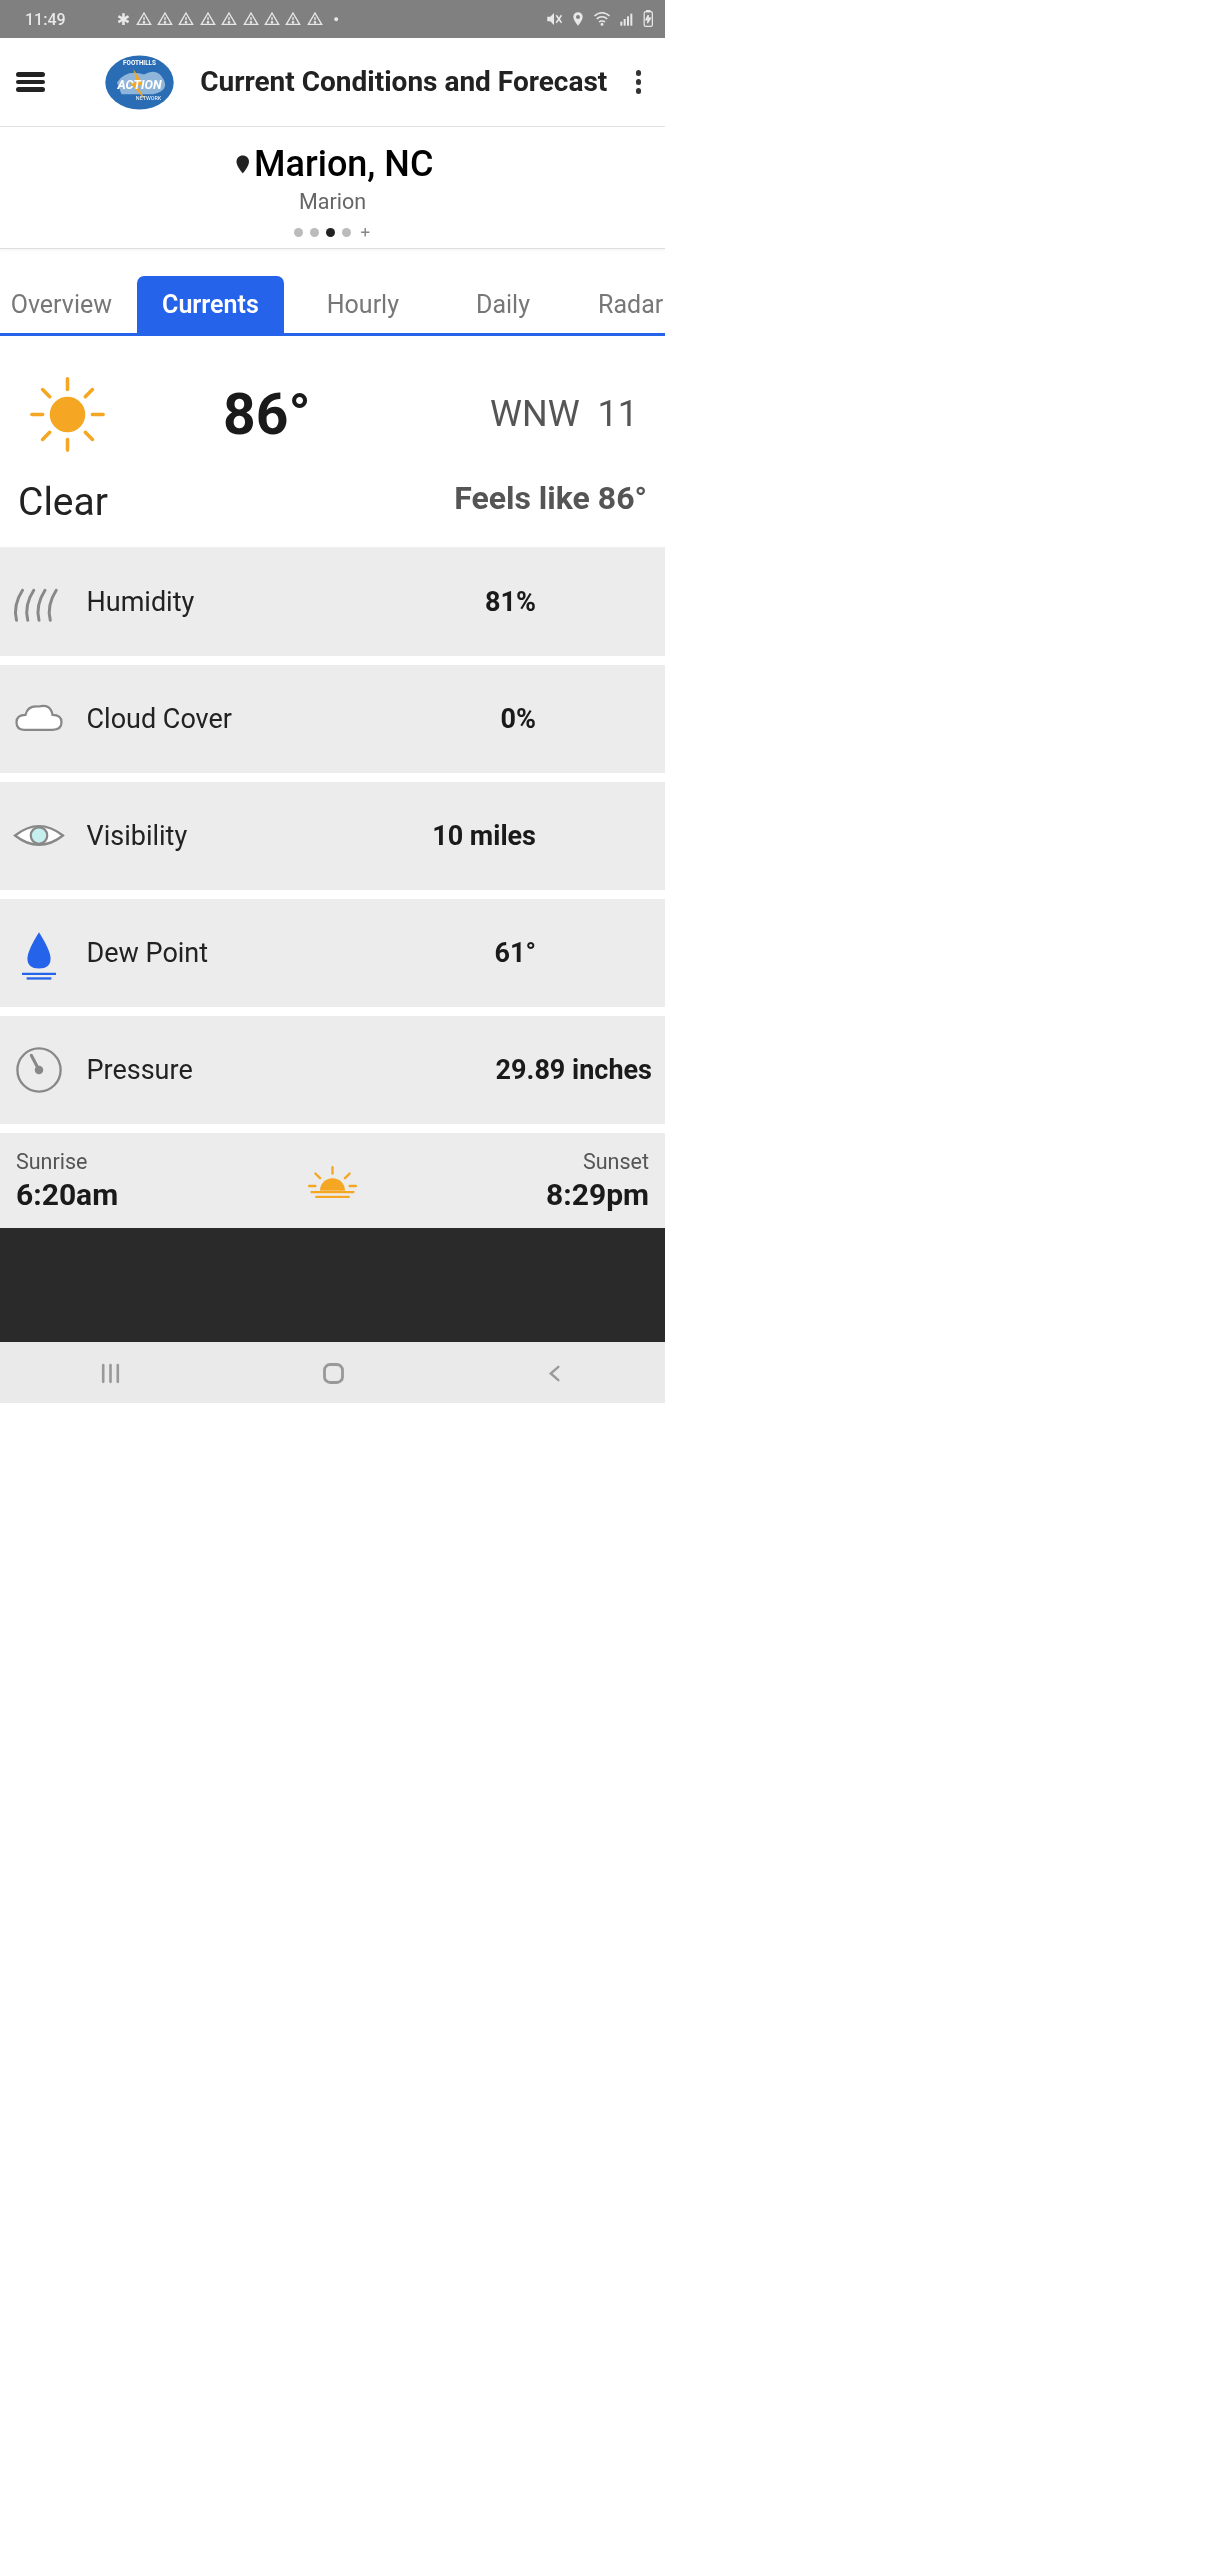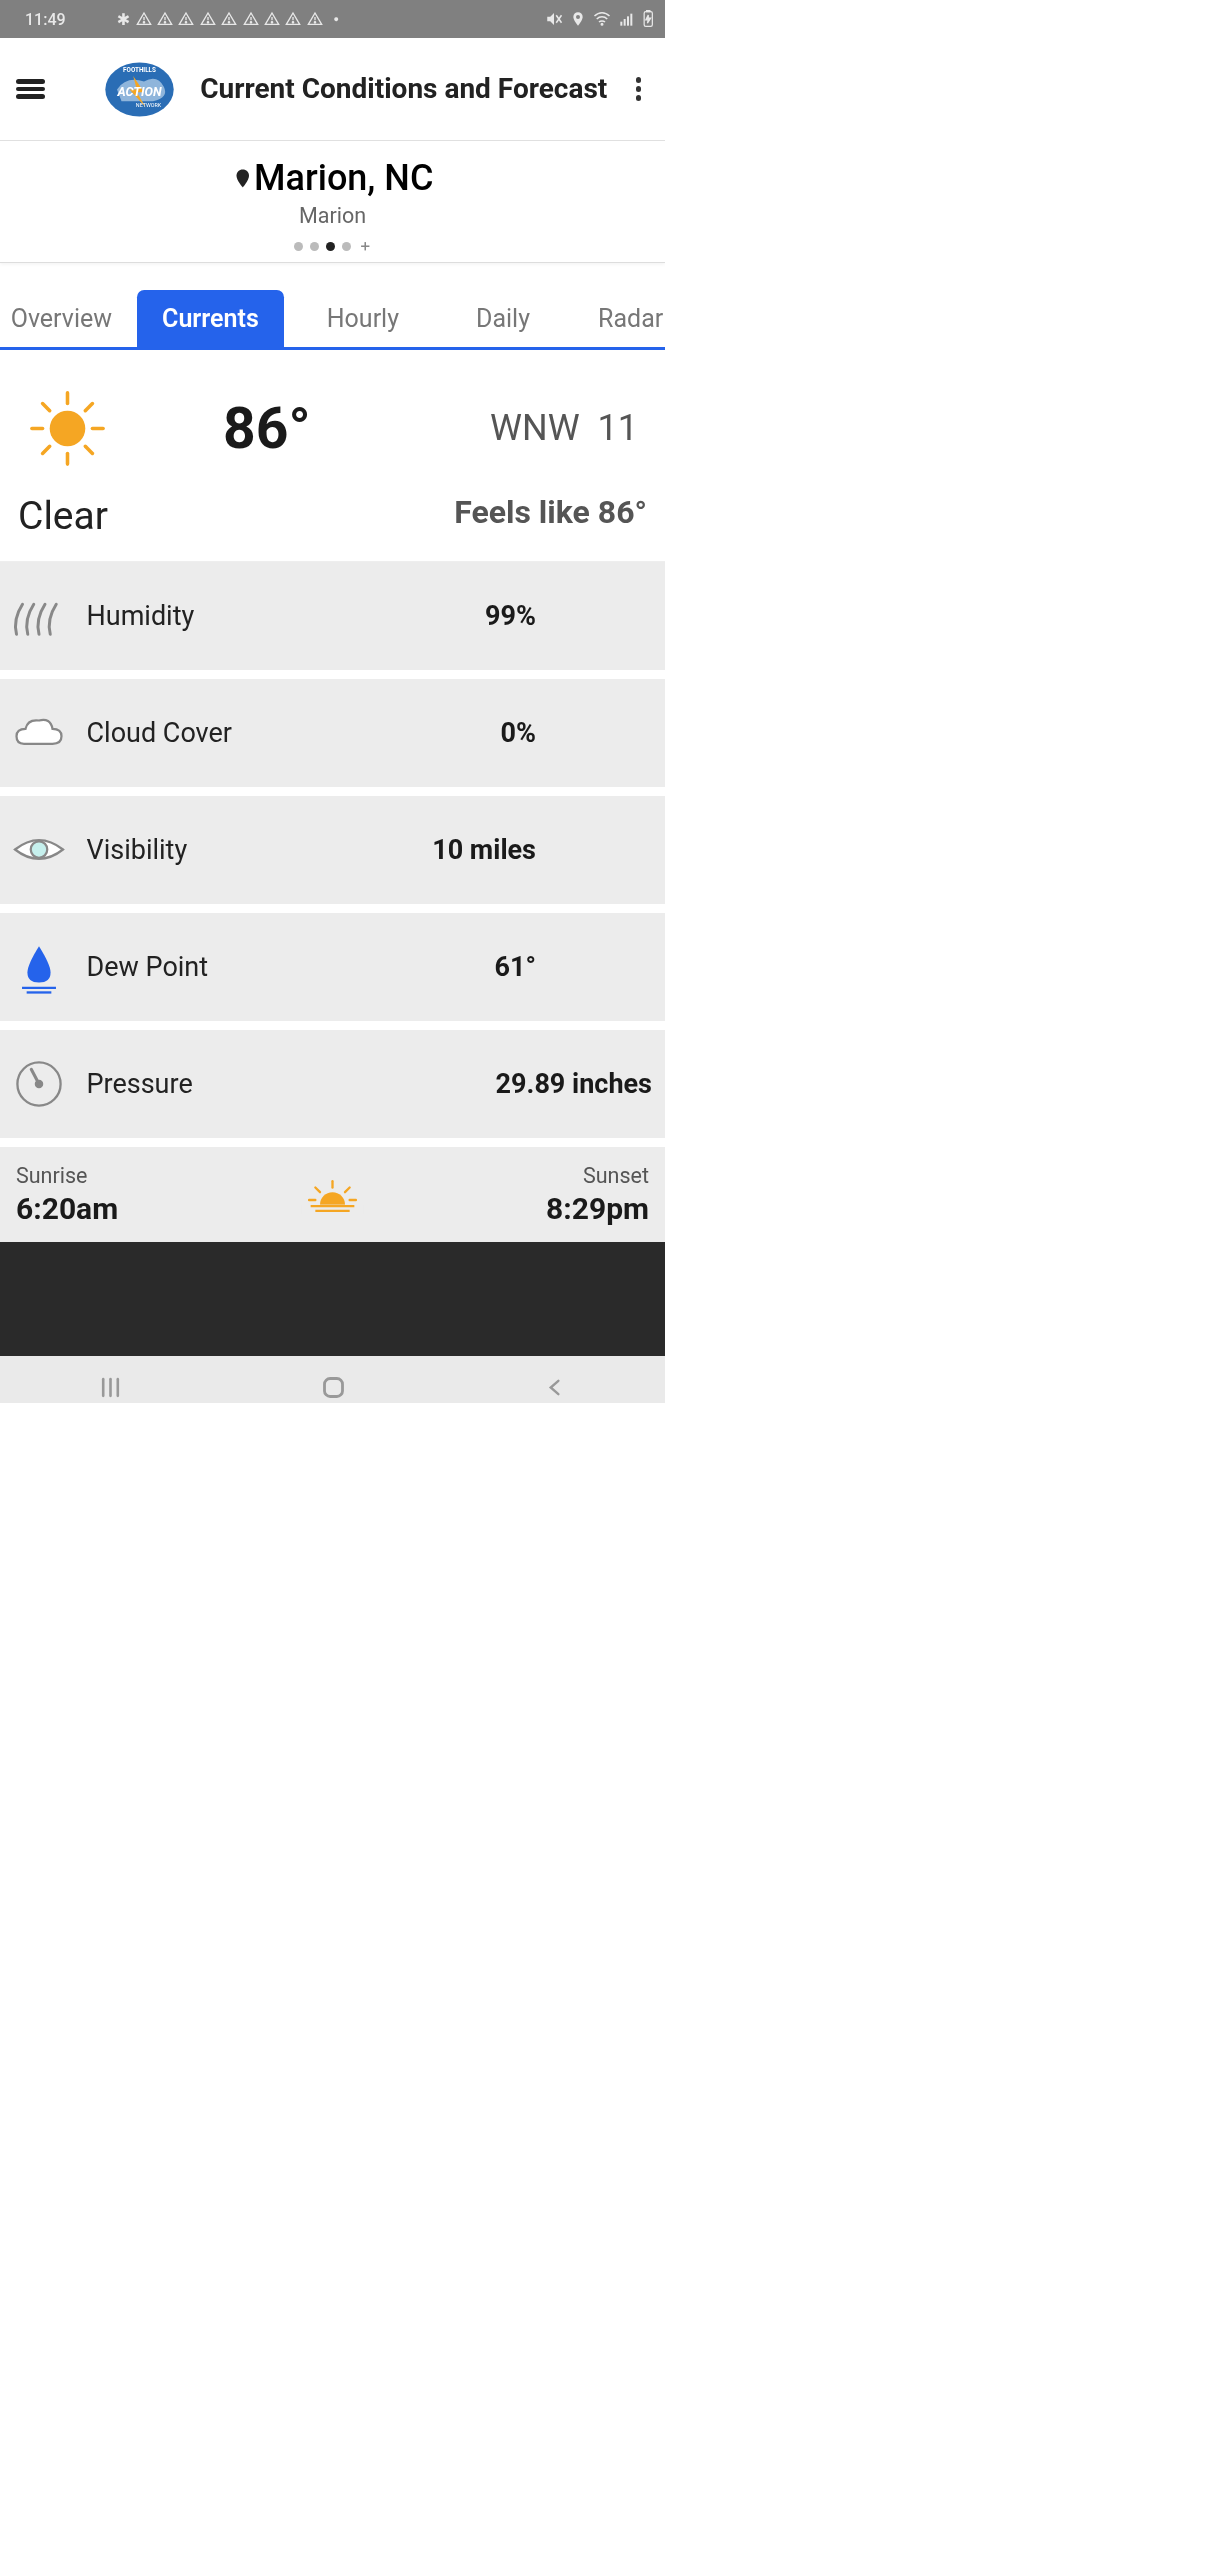--- a/index.html
+++ b/index.html
@@ -26,21 +26,21 @@
     .status-icons-right { margin-left: auto; display: flex; gap: 7.2px; align-items: center; }
     .tri-icon { width: 16px; height: 16px; }
 
     
     .app-header {
       background: #fff;
       display: flex;
       align-items: center;
       padding: 10.7px 16px;
       border-bottom: 0.9px solid #e0e0e0;
-      height: 103px;
+      height: 89px;
     }
     .menu-btn { width: 29px; height: 29px; display:flex; flex-direction:column; justify-content:space-around; padding: 3.6px 0;}
     .menu-bar { height: 4.5px; background:#222; border-radius:2.7px;}
     .logo { margin-left: 54px; width: 81px; height: 63px; display:flex; align-items:center; justify-content:center;}
     .title { flex:1; text-align:center; font-size: 28px; font-weight:700; color:#222; line-height:1.3; padding: 0 9px;}
     .more-btn { width: 21.5px; display:flex; flex-direction:column; gap:3.6px; align-items:center;}
     .dot3 { width:5.4px; height:5.4px; background:#333; border-radius:50%;}
 
     
     .location-wrap {
@@ -288,21 +288,21 @@
   <div class="detail-row">
     <div class="detail-icon">
       <svg viewBox="0 0 80 60" width="70" height="45" fill="none" stroke="#888" stroke-width="4" stroke-linecap="round">
         <path d="M10 55 Q5 35 18 15"></path>
           <path d="M25 55 Q20 35 33 15"></path>
           <path d="M40 55 Q35 35 48 15"></path>
           <path d="M55 55 Q50 35 63 15"></path>
       </svg>
     </div>
     <div class="detail-label">Humidity</div>
-    <div class="detail-val">99%</div>
+    <div class="detail-val">81%</div>
   </div>
 
   <div class="detail-row">
     <div class="detail-icon">
       <svg viewBox="0 0 80 60" width="70" height="45" fill="#fff" stroke="#888" stroke-width="3">
         <path d="M20 45 Q10 45 10 35 Q10 25 22 25 Q25 12 40 14 Q55 10 58 25 Q70 25 70 35 Q70 45 58 45 Z"></path>
       </svg>
     </div>
     <div class="detail-label">Cloud Cover</div>
     <div class="detail-val">0%</div>

